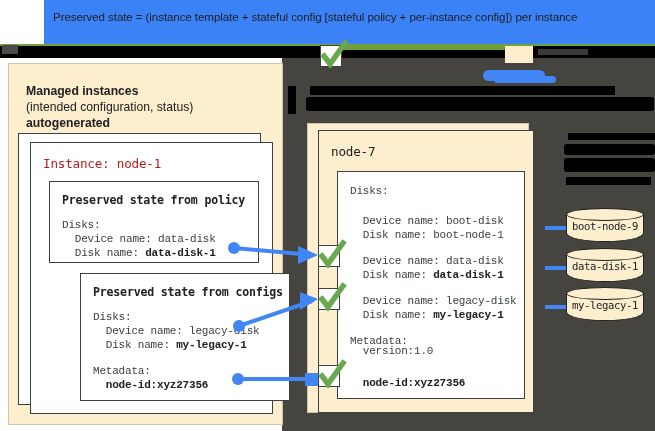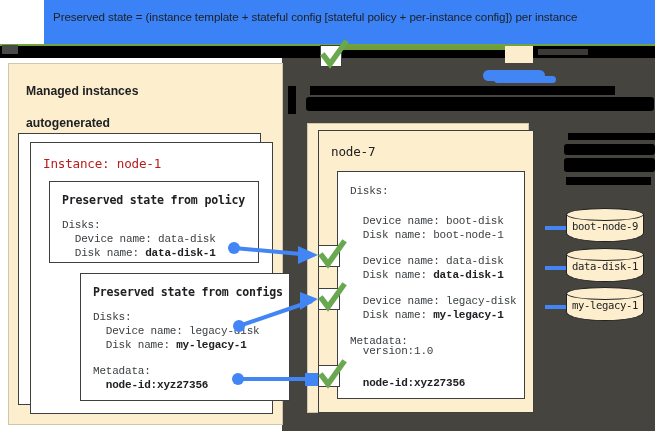--- a/index.html
+++ b/index.html
@@ -164,21 +164,21 @@
   <div class="redact" style="left:288px; top:86px; width:8px; height:28px;"></div>
 
   <div class="redact" style="left:568px; top:133px; width:87px; height:7px;"></div>
   <div class="redact" style="left:564px; top:144px; width:91px; height:11px; border-radius:3px;"></div>
   <div class="redact" style="left:564px; top:158px; width:91px; height:14px; border-radius:3px;"></div>
   <div class="redact" style="left:566px; top:177px; width:85px; height:8px;"></div>
 
   <div class="panel-left">
     <div class="hdr">
       <b>Managed instances</b><br>
-      <br>
+      <span>(intended configuration, status)</span><br>
       <b>autogenerated</b>
     </div>
   </div>
 
   <div class="card-shadow"></div>
 
   <div class="card-main">
     <div class="card-title">Instance: node-1</div>
 
     <div class="subbox" style="left:18px; top:38px; width:210px; height:82px;padding-left:10px;">

